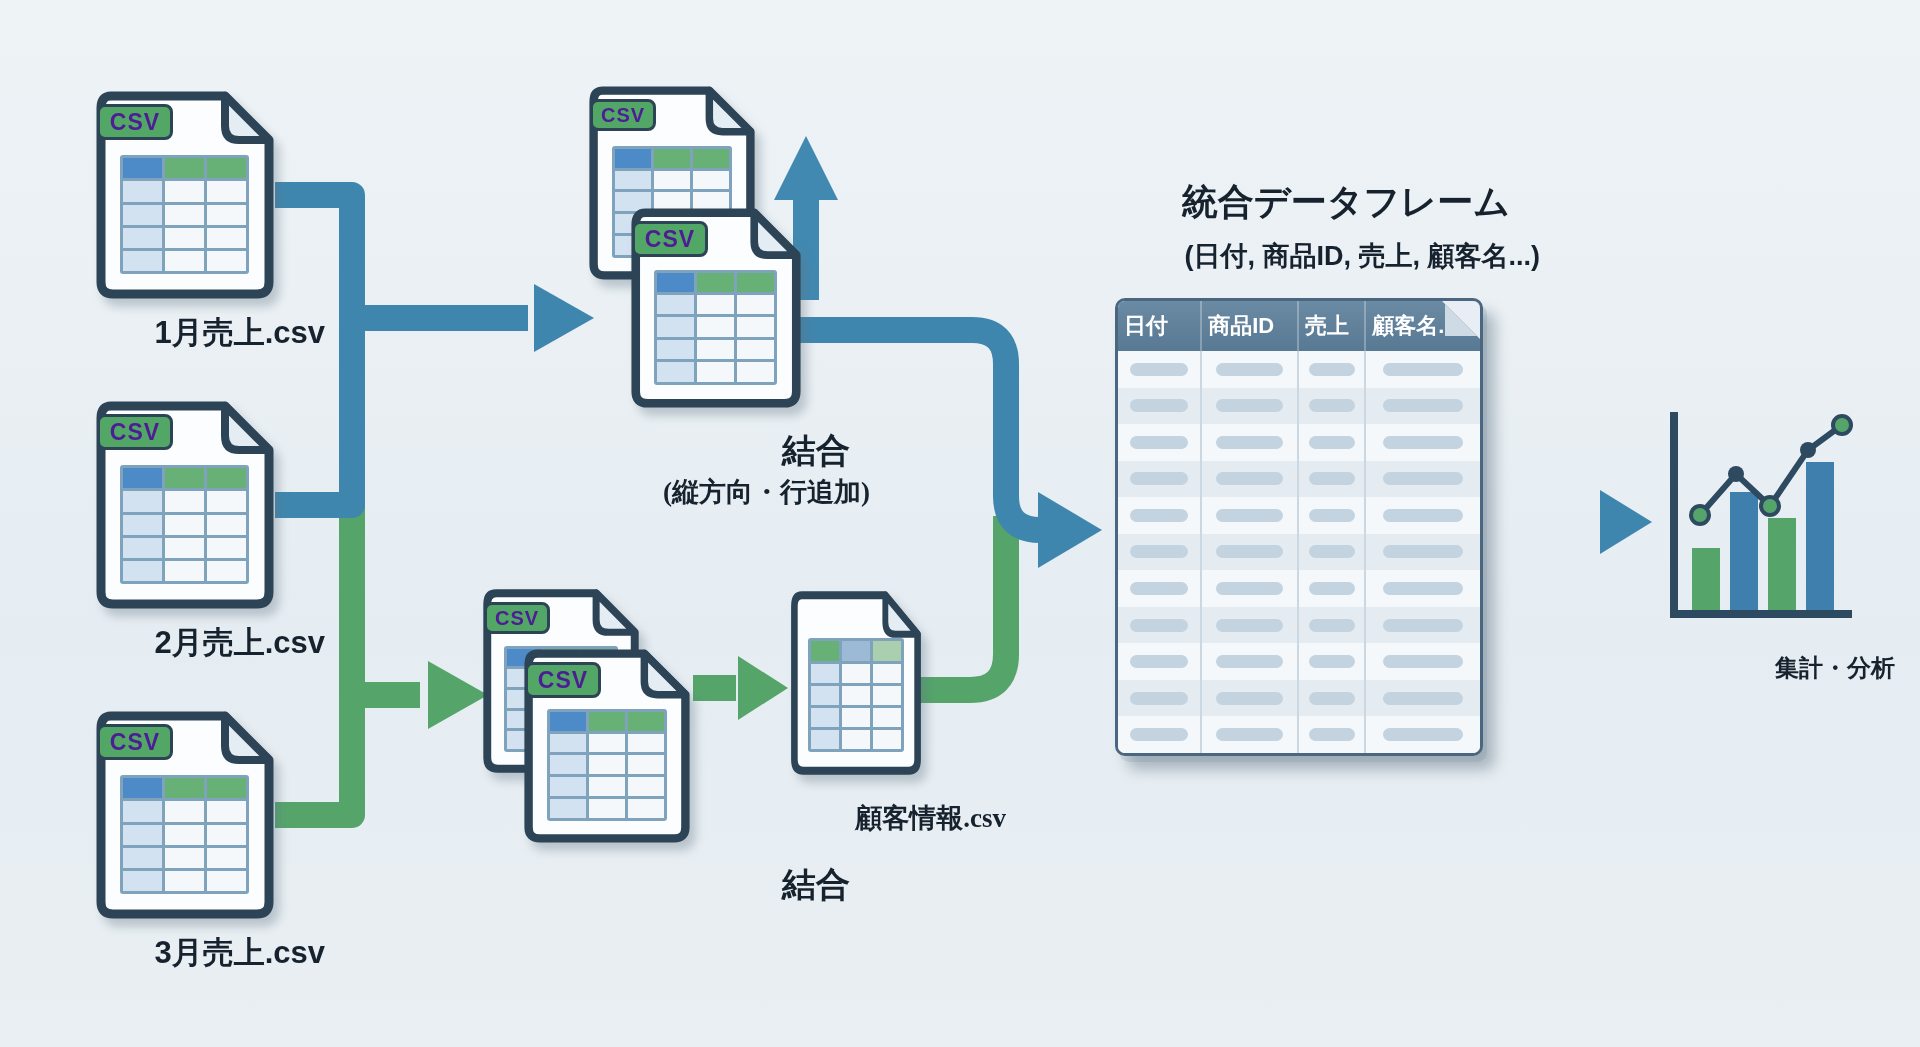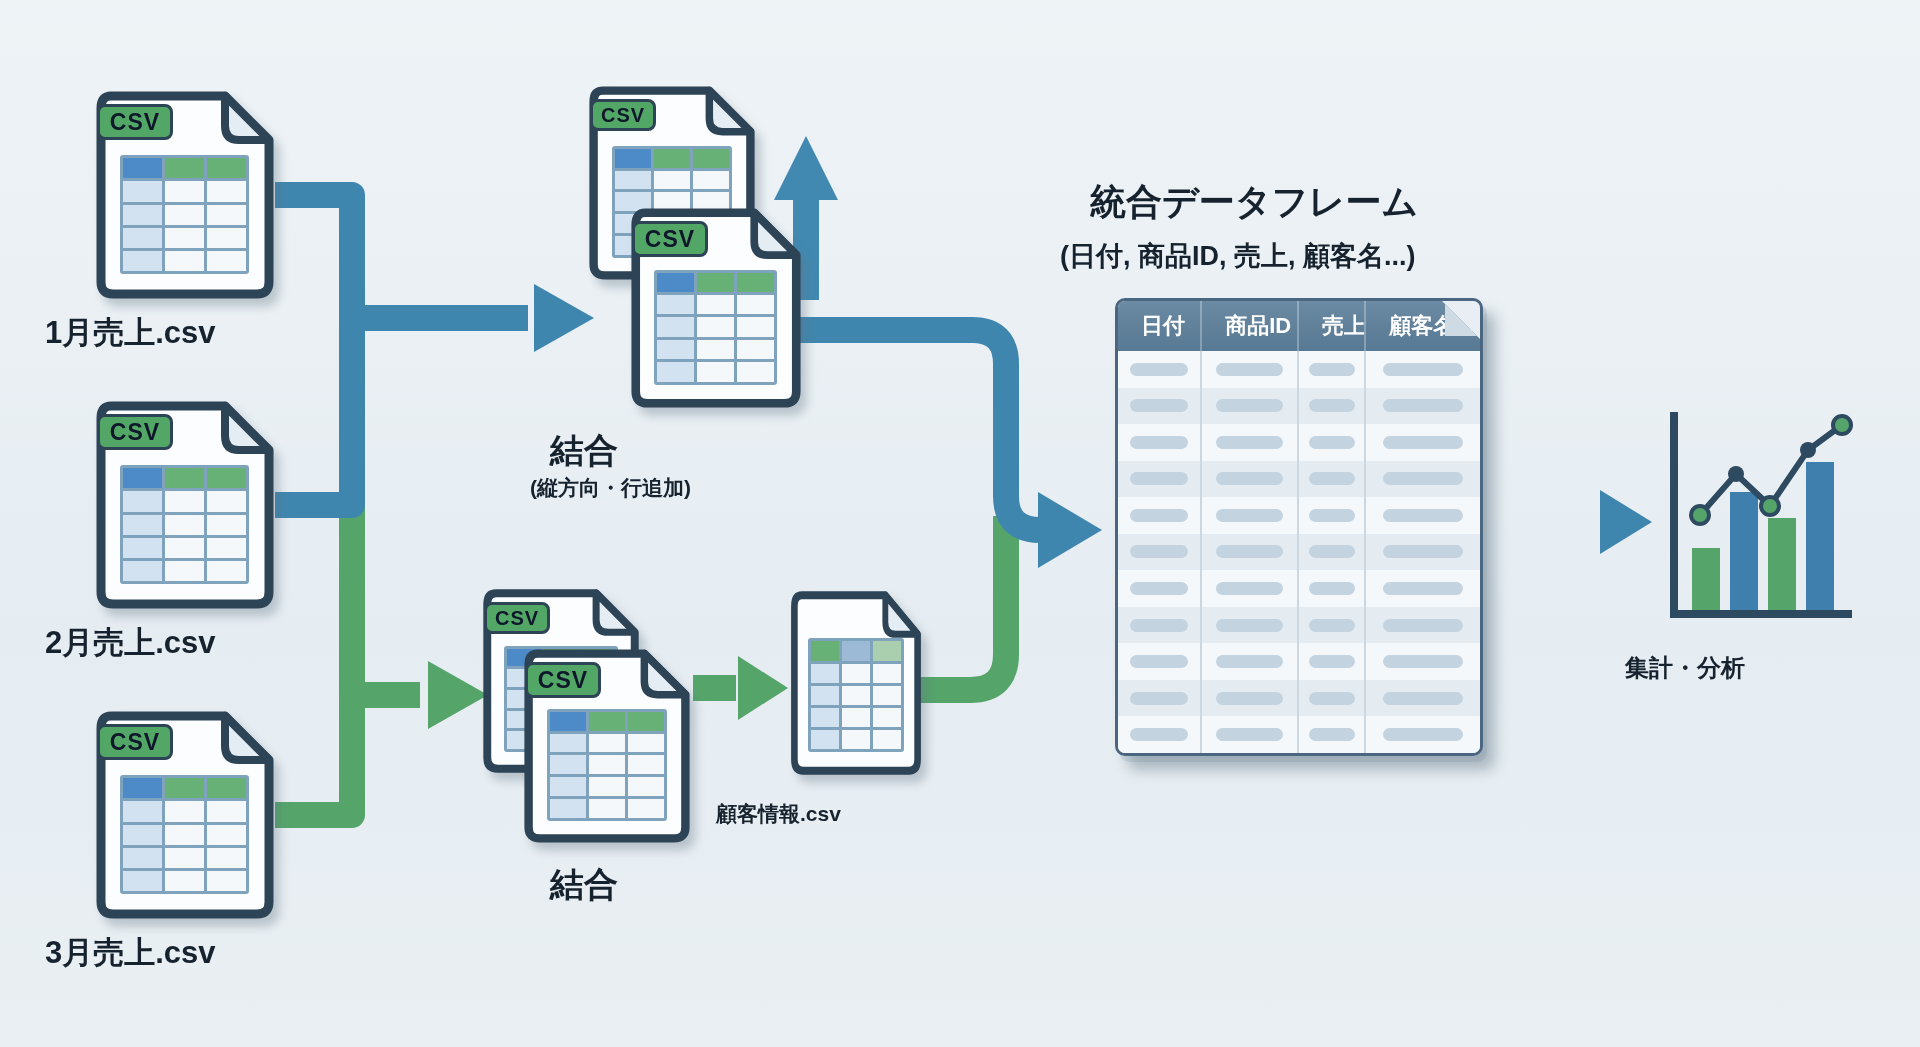--- a/index.html
+++ b/index.html
@@ -15,61 +15,61 @@
   }
   #arrow-layer { position:absolute; left:0; top:0; width:1920px; height:1047px; z-index:1; }
 
   
   .file { position:absolute; z-index:2; }
   .file .outline { position:absolute; inset:0; width:100%; height:100%;
     filter:drop-shadow(6px 8px 5px rgba(95,115,130,.35)); }
   .badge {
     position:absolute; left:2px; top:14px; width:76px; height:36px;
     background:#53a766; border:3px solid #2d4356; border-radius:8px;
-    color:#0f172a; font-weight:bold; font-size:23px;
+    color:#4c1d95; font-weight:bold; font-size:23px;
     display:flex; align-items:center; justify-content:center;
     box-sizing:border-box; z-index:3; letter-spacing:1px;
   }
   .badge.small { width:66px; height:32px; font-size:20px; }
   .mini-table {
     position:absolute; left:14%; top:31%; width:68%; height:54%;
     display:grid; grid-template-columns:repeat(3,1fr); grid-template-rows:repeat(5,1fr);
     gap:3px; background:#7fa3bc; border:3px solid #7fa3bc; border-radius:3px;
   }
   .mini-table.high { top:26%; height:58%; }
   .mc { background:#f4f8fb; }
   .mc.c0 { background:#d3e2f0; }
   .mc.h-blue  { background:#4d8bc8; }
   .mc.h-green { background:#68b176; }
   .mc.h-lgreen{ background:#a9cfae; }
   .mc.h-lblue { background:#9cb9d6; }
 
   
-  .lbl { position:absolute; z-index:4; text-align:left; font-weight:bold; color:#16222e; }
+  .lbl { position:absolute; z-index:4; text-align:right; font-weight:bold; color:#16222e; }
   .file-lbl { font-size:31px; }
   .merge-title { font-size:34px; }
-  .merge-sub { font-size:21px; }
+  .merge-sub { font-size:27px;font-family:Liberation Serif, serif; }
   .df-title { font-size:36px; }
   .df-sub { font-size:27px; }
   .an-title { font-size:24px; }
   .an-sub { font-size:30px; }
 
   
   .big-table {
     position:absolute; left:1115px; top:298px; width:368px; height:458px; z-index:2;
     background:#f5f8fa; border:3px solid #4a6680; border-radius:10px;
     overflow:hidden; box-sizing:border-box;
     box-shadow:12px 14px 14px rgba(96,115,130,.45), 4px 6px 0 #d2dde4;
   }
   .bt-head {
     height:50px; display:grid; grid-template-columns:1fr 1.15fr .8fr 1.35fr;
     background:linear-gradient(180deg,#6b8aa4,#587993);
     color:#fff; font-weight:bold; font-size:22px;
   }
-  .bt-hc { display:flex; align-items:center; padding-left:23px;
+  .bt-hc { display:flex; align-items:center; padding-left:6px;
     border-right:2px solid rgba(255,255,255,.28); overflow:hidden; white-space:nowrap; }
   .bt-hc:last-child { border-right:none; }
   .bt-body { display:grid; grid-auto-rows:1fr; height:calc(100% - 50px); }
   .bt-row { display:grid; grid-template-columns:1fr 1.15fr .8fr 1.35fr; }
   .bt-row:nth-child(even) { background:#e4ebf1; }
   .bt-row:nth-child(odd)  { background:#f5f8fa; }
   .bt-cell { display:flex; align-items:center; justify-content:center;
     border-right:2px solid #ccd8e1; }
   .bt-cell:last-child { border-right:none; }
   .pill { width:70%; height:13px; background:#c3d3e0; border-radius:7px; }

